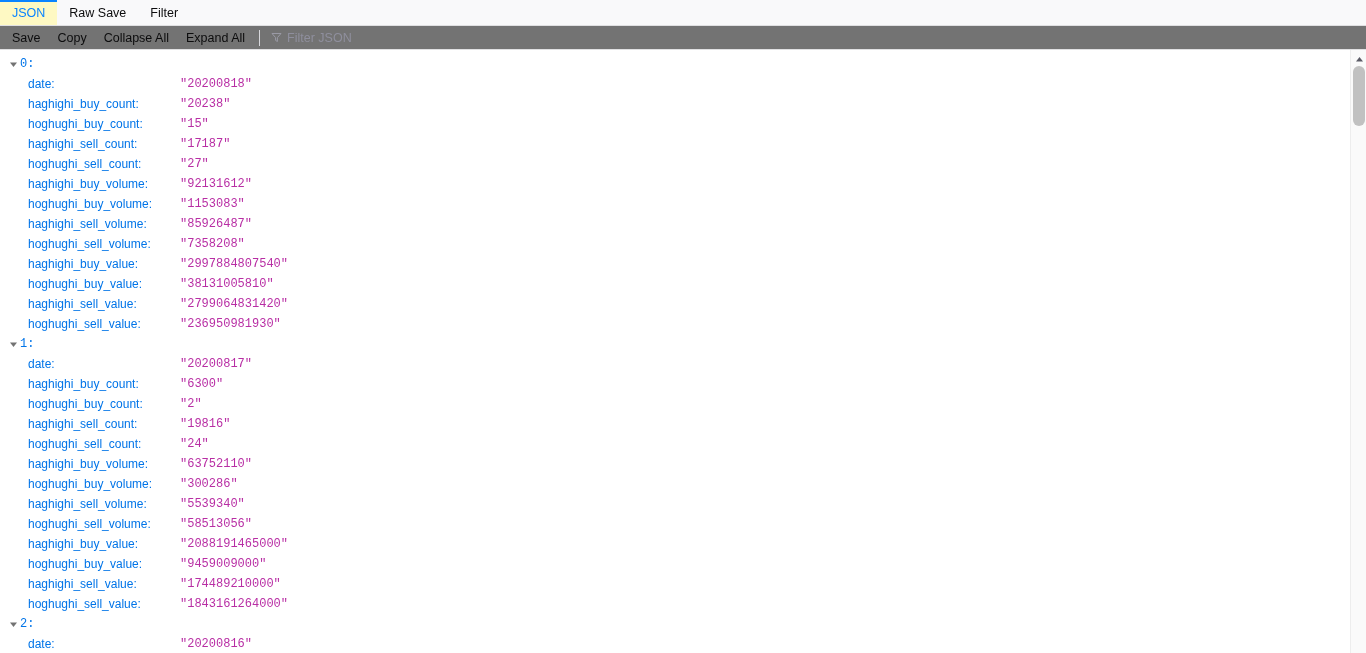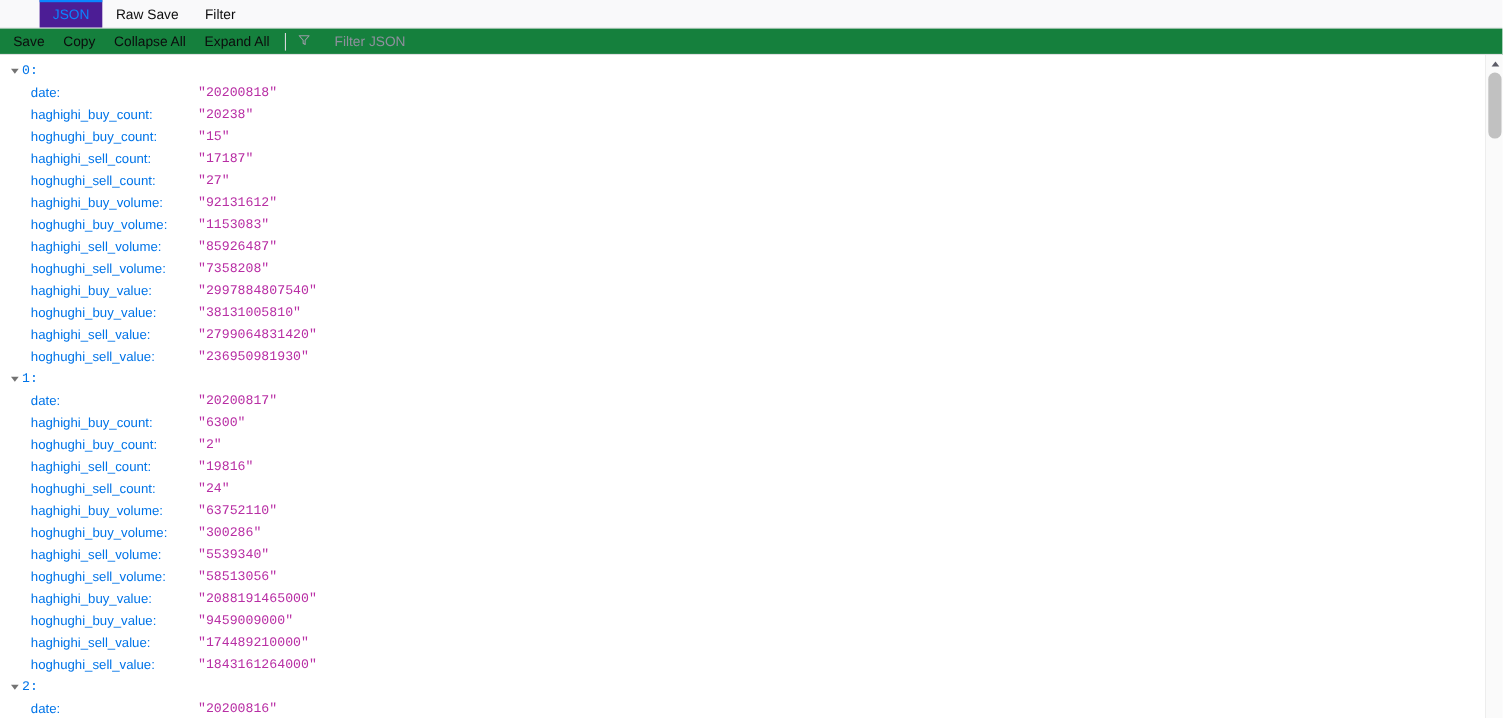--- a/index.html
+++ b/index.html
@@ -28,37 +28,36 @@
     align-items: center;
     padding: 0 12px;
     font-size: 12.5px;
     color: #0c0c0d;
     cursor: default;
     white-space: nowrap;
     background: transparent;
   }
   .tab.active {
     color: #0a84ff;
-    background: #4c1d95;
-    margin-left: 36px;
+    background: #fef9c3;
   }
   .tab.active::before {
     content: "";
     position: absolute;
     top: 0; left: 0; right: 0;
     height: 2px;
     background: #0a84ff;
   }
 
   
   .toolbar {
     display: flex;
     align-items: center;
     height: 24px;
-    background: #15803d;
+    background: #737373;
     border-bottom: 1px solid #e0e0e2;
     padding: 0 4px;
   }
   .tb-btn {
     font-size: 12.5px;
     color: #0c0c0d;
     padding: 2px 7px;
     margin-right: 1px;
     border: 1px solid transparent;
     border-radius: 2px;
@@ -69,21 +68,21 @@
   }
   .tb-sep {
     width: 1px;
     height: 16px;
     background: #d7d7db;
     margin: 0 5px;
   }
   .filter-wrap {
     display: flex;
     align-items: center;
-    gap: 22px;
+    gap: 5px;
     padding: 2px 6px;
     flex: 0 0 auto;
   }
   .filter-icon { display: block; }
   .filter-input {
     border: none;
     outline: none;
     background: transparent;
     font-family: "Liberation Sans", sans-serif;
     font-size: 12.5px;

